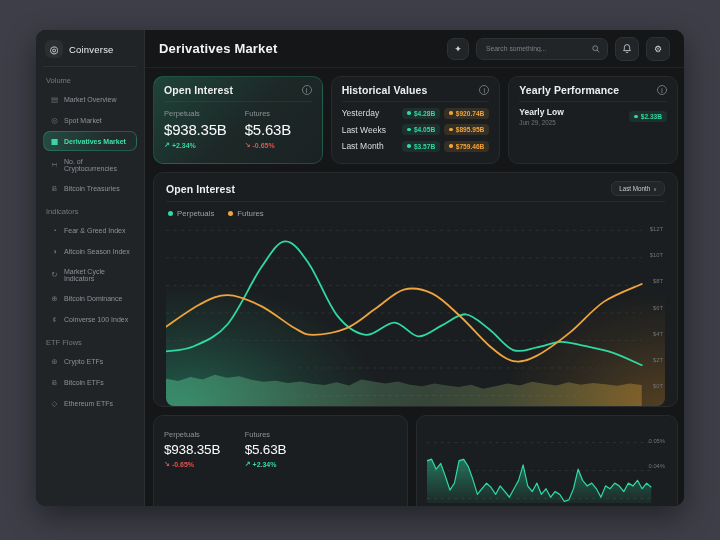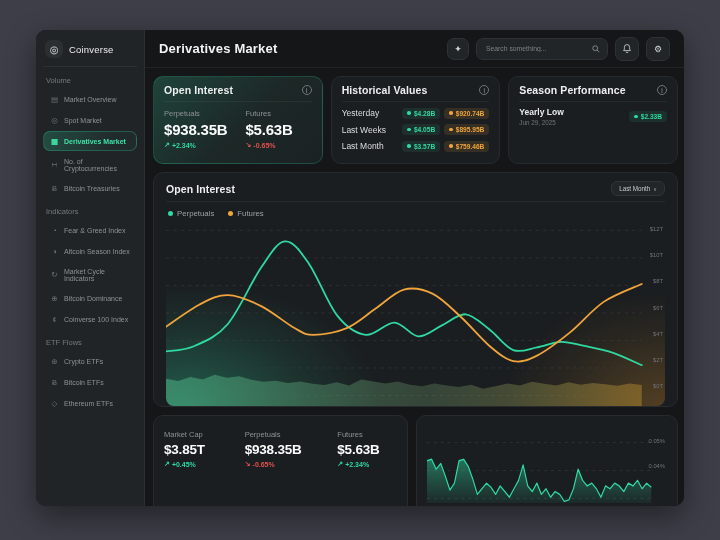--- a/index.html
+++ b/index.html
@@ -45,21 +45,21 @@
     font-size:6.5px;display:flex;align-items:center;justify-content:center;cursor:pointer;font-style:normal;}
   .pill-btn{display:flex;align-items:center;gap:3px;padding:3px 7px;border-radius:6px;background:#232629;
     border:1px solid #30343.6;border:1px solid #30343a;font-size:6.3px;color:#c9cdd0;cursor:pointer;white-space:nowrap;}
   .pill-btn .chev{font-size:5px;color:#9aa0a4;}
   .top-cards{display:grid;grid-template-columns:repeat(3,1fr);gap:8px;flex-shrink:0;}
   .top-cards .card{height:88px;}
   .card.glow{background:linear-gradient(135deg,rgba(47,217,160,.20),rgba(47,217,160,.05) 55%,rgba(47,217,160,.02)),#1b1e20;
     border-color:rgba(47,217,160,.22);}
   .stat-row{display:flex;gap:18px;margin-top:7px;}
   .stat .lbl{font-size:7.5px;color:#8d9296;margin-bottom:3px;}
-  .stat .val{font-size:15px;font-weight:bold;color:#fbfcfc;letter-spacing:-.2px;margin-bottom:3px;}
+  .stat .val{font-size:15px;font-weight:normal;color:#fbfcfc;letter-spacing:-.2px;margin-bottom:3px;}
   .delta{font-size:7px;font-weight:bold;display:flex;align-items:center;gap:2px;}
   .dir-up{color:#2fd9a0;} .dir-down{color:#e0524e;}
   .hv-row{display:flex;align-items:center;margin-top:5.5px;}
   .hv-row .lbl{flex:1;font-size:8.5px;color:#dadde0;}
   .badge{display:inline-flex;align-items:center;gap:3px;padding:2px 5px;border-radius:4px;
     font-size:6.6px;font-weight:bold;white-space:nowrap;}
   .badge .dot{width:3.5px;height:3.5px;border-radius:50%;}
   .badge.green{color:#2fd9a0;background:rgba(47,217,160,.10);} .badge.green .dot{background:#2fd9a0;}
   .badge.orange{color:#f0a43c;background:rgba(240,164,60,.13);} .badge.orange .dot{background:#f0a43c;}
   .hv-badges{display:flex;gap:4px;}
@@ -285,21 +285,21 @@
                     <span class="dot"></span>
                     <span>$759.46B</span>
                   </span>
                 </span>
               </div>
             </div>
         </div>
 
         <div class="card">
           <div class="card-head">
-            <span class="card-title">Season Performance</span>
+            <span class="card-title">Yearly Performance</span>
             <span class="info-ic">i</span>
           </div>
           <div>
 
 
               <div class="yp-row">
                 <span>
                   <div class="lbl">Yearly Low</div>
                   <div class="date">Jun 29, 2025</div>
                 </span>
@@ -362,28 +362,20 @@
               <span style="top: 160px;">$0T</span>
             </div>
         </div>
       </div>
 
       <div class="bottom-row">
 
         <div class="card">
           <div class="stat-row vol-stats">
 
-              <div class="stat">
-                <div class="lbl">Market Cap</div>
-                <div class="val">$3.85T</div>
-                <div class="delta dir-up">
-                  <span>↗</span>
-                  <span>+0.45%</span>
-                </div>
-              </div>
 
               <div class="stat">
                 <div class="lbl">Perpetuals</div>
                 <div class="val">$938.35B</div>
                 <div class="delta dir-down">
                   <span>↘</span>
                   <span>-0.65%</span>
                 </div>
               </div>
 

